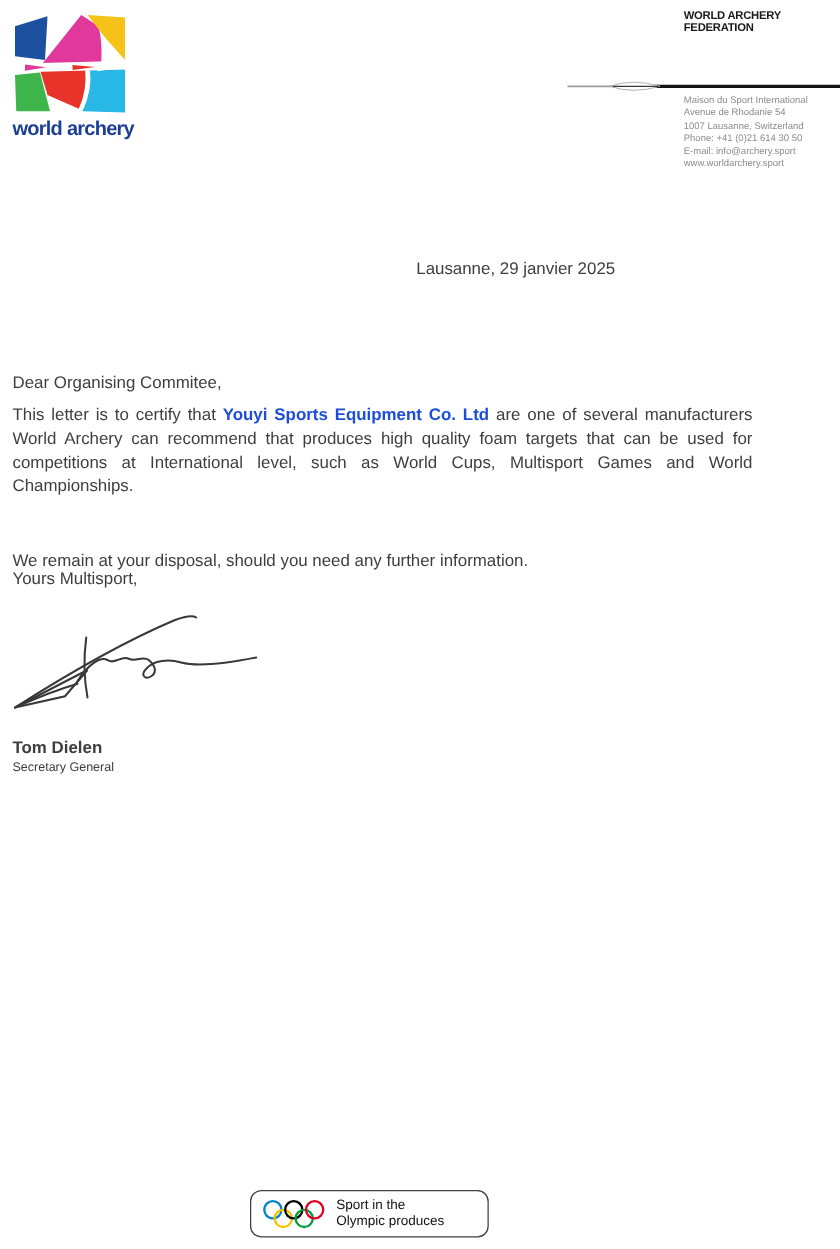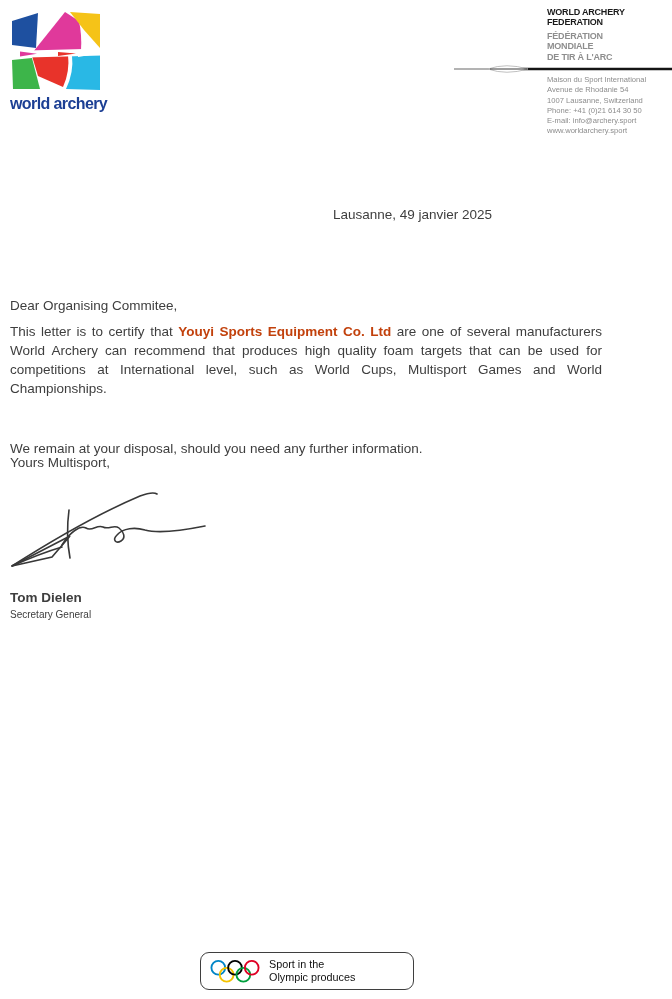--- a/index.html
+++ b/index.html
@@ -20,29 +20,29 @@
   .lh-en{color:#1a1a1a;}
   .lh-fr{color:#8e8e8e;margin-top:3px;}
   .arrow-graphic{position:absolute;left:448px;top:62px;width:224px;height:14px;}
   .address{position:absolute;left:547px;top:75px;width:130px;
     font-size:7.6px;line-height:10.3px;color:#8c8c8c;}
   
   .dateline{position:absolute;left:333px;top:207px;font-size:13.5px;color:#3e3e3e;}
   .salutation{position:absolute;left:10px;top:298px;font-size:13.5px;}
   .para1{position:absolute;left:10px;top:322px;width:592px;
     font-size:13.5px;line-height:19px;text-align:justify;}
-  .para1 b{color:#c2410c;}
+  .para1 b{color:#1d4ed8;}
   .para2{position:absolute;left:10px;top:417px;font-size:13.5px;margin-top:24px;}
   .closing{position:absolute;left:10px;top:455px;font-size:13.5px;}
   .signature{position:absolute;left:6px;top:484px;width:210px;height:90px;}
   .signer-name{position:absolute;left:10px;top:590px;font-size:13.5px;font-weight:bold;}
   .signer-title{position:absolute;left:10px;top:609px;font-size:10px;}
   
   .olympic-box{
-    position:absolute;left:200px;top:952px;width:214px;height:38px;
+    position:absolute;left:200px;top:952px;width:191px;height:38px;
     border:1.3px solid #3f3f3f;border-radius:9px;box-sizing:border-box;
     display:flex;align-items:center;padding:0 8px;gap:8px;background:#fff;
   }
   .rings{width:52px;height:27px;flex:0 0 auto;}
   .olympic-label{font-size:10.8px;line-height:13px;color:#111;}
 </style>
 </head>
 <body>
 
 <div class="page">
@@ -61,44 +61,39 @@
       <polygon points="68,40.5 89,43.5 68,47" fill="#ffffff"></polygon>
     </svg>
     <div class="wordmark">world archery</div>
   </div>
 
   <div class="lh-right">
     <div class="lh-en">
       <div>WORLD ARCHERY</div>
       <div>FEDERATION</div>
     </div>
-    <div class="lh-fr">
-      <div>FÉDÉRATION</div>
-      <div>MONDIALE</div>
-      <div>DE TIR À L'ARC</div>
-    </div>
   </div>
 
   <svg class="arrow-graphic" viewBox="0 0 224 14" xmlns="http://www.w3.org/2000/svg">
     <line x1="6" y1="7" x2="62" y2="7" stroke="#9a9a9a" stroke-width="1.4"></line>
     <line x1="55" y1="7" x2="224" y2="7" stroke="#141414" stroke-width="2.6"></line>
     <path d="M40,7 Q58,0.5 80,7 Q58,13.5 40,7 Z" fill="#ffffff" stroke="#b0b0b0" stroke-width="0.8"></path>
     <line x1="42" y1="7" x2="79" y2="7" stroke="#3a3a3a" stroke-width="1"></line>
   </svg>
 
   <div class="address">
     <div>Maison du Sport International</div>
     <div>Avenue de Rhodanie 54</div>
     <div>1007 Lausanne, Switzerland</div>
     <div>Phone: +41 (0)21 614 30 50</div>
     <div>E-mail: info@archery.sport</div>
     <div>www.worldarchery.sport</div>
   </div>
 
-  <div class="dateline">Lausanne, 49 janvier 2025</div>
+  <div class="dateline">Lausanne, 29 janvier 2025</div>
 
   <div class="salutation">Dear Organising Commitee,</div>
 
   <div class="para1"><span>This letter is to certify that </span><b>Youyi Sports Equipment Co. Ltd</b><span> are one of several manufacturers World Archery can recommend that produces high quality foam targets that can be used for competitions at International level, such as World Cups, Multisport Games and World Championships.</span></div>
 
   <div class="para2">We remain at your disposal, should you need any further information.</div>
 
   <div class="closing">Yours Multisport,</div>
 
   <svg class="signature" viewBox="0 0 210 90" xmlns="http://www.w3.org/2000/svg">

